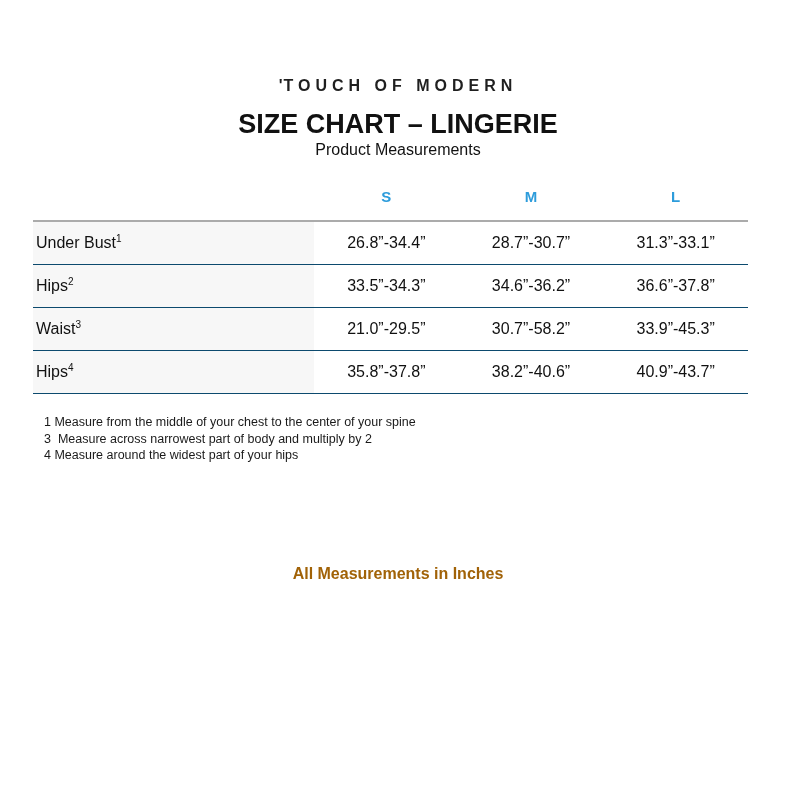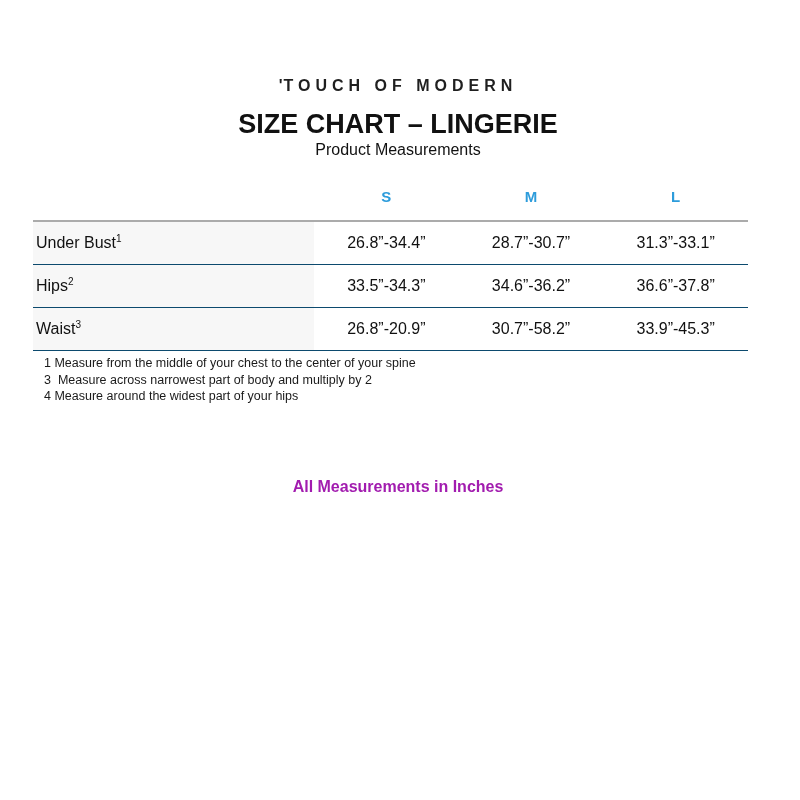--- a/index.html
+++ b/index.html
@@ -61,33 +61,33 @@
     color:#111111;
   }
   table.size-chart tbody td.label {
     background:#F7F7F7;
     text-align:left;
     padding-left:3px;
   }
   table.size-chart tbody td.val { text-align:center; }
   sup { font-size:10px; line-height:0; }
   .footnotes {
-    margin:4px 0 0 44px;
+    margin:20px 0 0 44px;
     font-size:12.5px;
     line-height:16.5px;
     color:#1a1a1a;
   }
   .footnotes .fn { white-space:pre-wrap; }
   .footer-note {
-    margin-top:72px;
+    margin-top:100px;
     text-align:center;
     font-size:16px;
     font-weight:700;
     line-height:20px;
-    color:#a21caf;
+    color:#a16207;
   }
 </style>
 </head>
 <body>
 
 <div class="page">
 
   <div class="logo"><span class="mark">'</span><span>TOUCH OF MODERN</span></div>
 
   <h1 class="title">SIZE CHART – LINGERIE</h1>
@@ -117,23 +117,29 @@
         <td class="val">31.3”-33.1”</td>
       </tr>
       <tr>
         <td class="label"><span>Hips</span><sup>2</sup></td>
         <td class="val">33.5”-34.3”</td>
         <td class="val">34.6”-36.2”</td>
         <td class="val">36.6”-37.8”</td>
       </tr>
       <tr>
         <td class="label"><span>Waist</span><sup>3</sup></td>
-        <td class="val">26.8”-20.9”</td>
+        <td class="val">21.0”-29.5”</td>
         <td class="val">30.7”-58.2”</td>
         <td class="val">33.9”-45.3”</td>
+      </tr>
+      <tr>
+        <td class="label"><span>Hips</span><sup>4</sup></td>
+        <td class="val">35.8”-37.8”</td>
+        <td class="val">38.2”-40.6”</td>
+        <td class="val">40.9”-43.7”</td>
       </tr>
     </tbody>
   </table>
 
   <div class="footnotes">
     <div class="fn">1 Measure from the middle of your chest to the center of your spine</div>
     <div class="fn">3  Measure across narrowest part of body and multiply by 2</div>
     <div class="fn">4 Measure around the widest part of your hips</div>
   </div>
 

